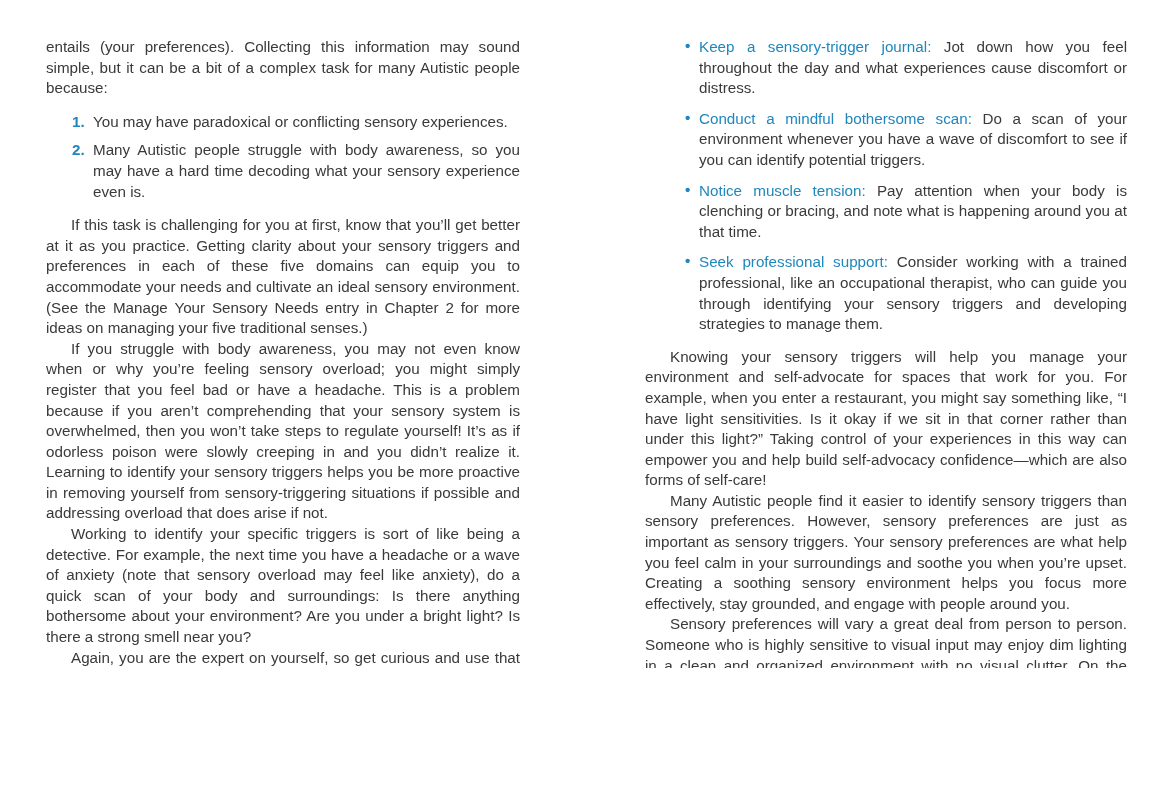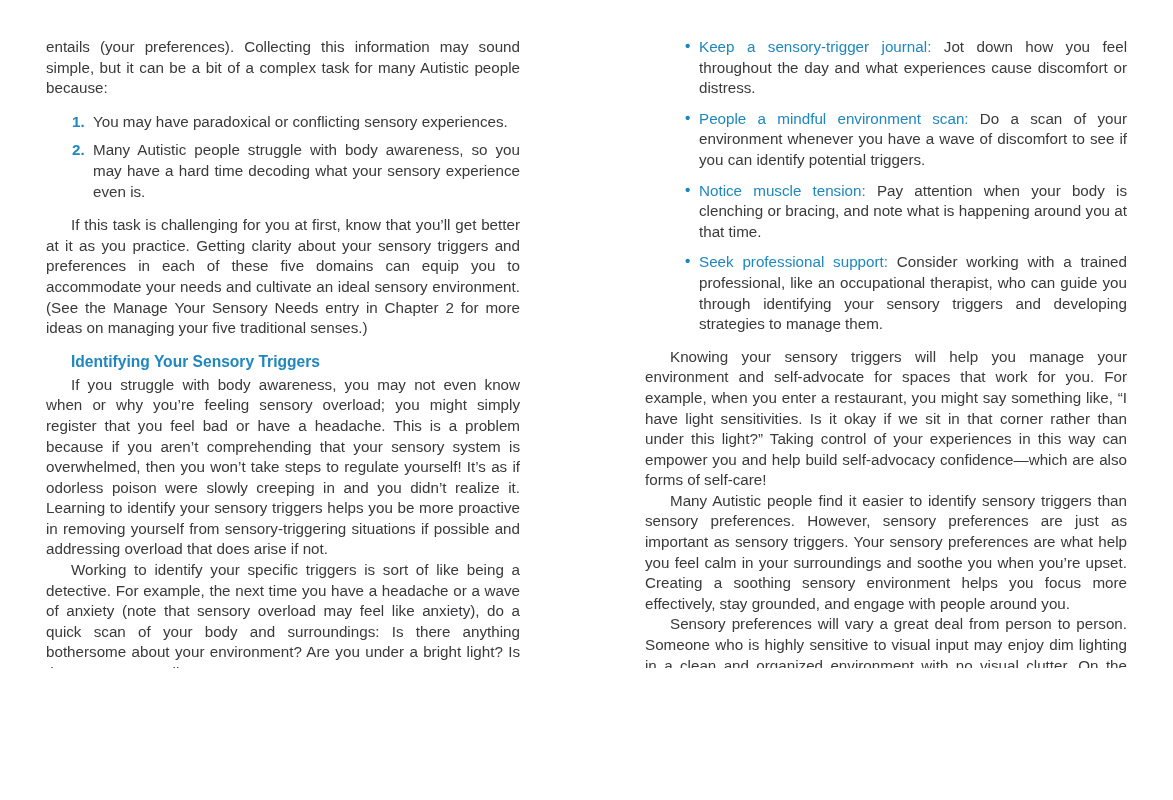--- a/index.html
+++ b/index.html
@@ -98,37 +98,36 @@
         <span>You may have paradoxical or conflicting sensory experiences.</span>
       </li>
       <li>
         <span class="num">2.</span> 
         <span>Many Autistic people struggle with body awareness, so you may have a hard time decoding what your sensory experience even is.</span>
       </li>
     </ol>
 
     <p class="indent">If this task is challenging for you at first, know that you’ll get better at it as you practice. Getting clarity about your sensory triggers and preferences in each of these five domains can equip you to accommodate your needs and cultivate an ideal sensory environment. (See the Manage Your Sensory Needs entry in Chapter 2 for more ideas on managing your five traditional senses.)</p>
 
-    <h3 class="section-heading">Identifying Your Sensory Triggers</h3>
 
     <p class="indent">If you struggle with body awareness, you may not even know when or why you’re feeling sensory overload; you might simply register that you feel bad or have a headache. This is a problem because if you aren’t comprehending that your sensory system is overwhelmed, then you won’t take steps to regulate yourself! It’s as if odorless poison were slowly creeping in and you didn’t realize it. Learning to identify your sensory triggers helps you be more proactive in removing yourself from sensory-triggering situations if possible and addressing overload that does arise if not.</p>
     <p class="indent">Working to identify your specific triggers is sort of like being a detective. For example, the next time you have a headache or a wave of anxiety (note that sensory overload may feel like anxiety), do a quick scan of your body and surroundings: Is there anything bothersome about your environment? Are you under a bright light? Is there a strong smell near you?</p>
     <p class="indent">Again, you are the expert on yourself, so get curious and use that agency to improve your experiences. Discovering your sensory triggers can take some time and attention, but it’s well worth the effort. Here are some ways to begin identifying your triggers:</p>
   </div>
 
   <div class="page page-right">
     <ul class="bullet-list">
       <li>
         <span class="dot">•</span>
         <span class="lead">Keep a sensory-trigger journal:</span> 
         <span>Jot down how you feel throughout the day and what experiences cause discomfort or distress.</span>
       </li>
       <li>
         <span class="dot">•</span>
-        <span class="lead">People a mindful environment scan:</span> 
+        <span class="lead">Conduct a mindful bothersome scan:</span> 
         <span>Do a scan of your environment whenever you have a wave of discomfort to see if you can identify potential triggers.</span>
       </li>
       <li>
         <span class="dot">•</span>
         <span class="lead">Notice muscle tension:</span> 
         <span>Pay attention when your body is clenching or bracing, and note what is happening around you at that time.</span>
       </li>
       <li>
         <span class="dot">•</span>
         <span class="lead">Seek professional support:</span> 

